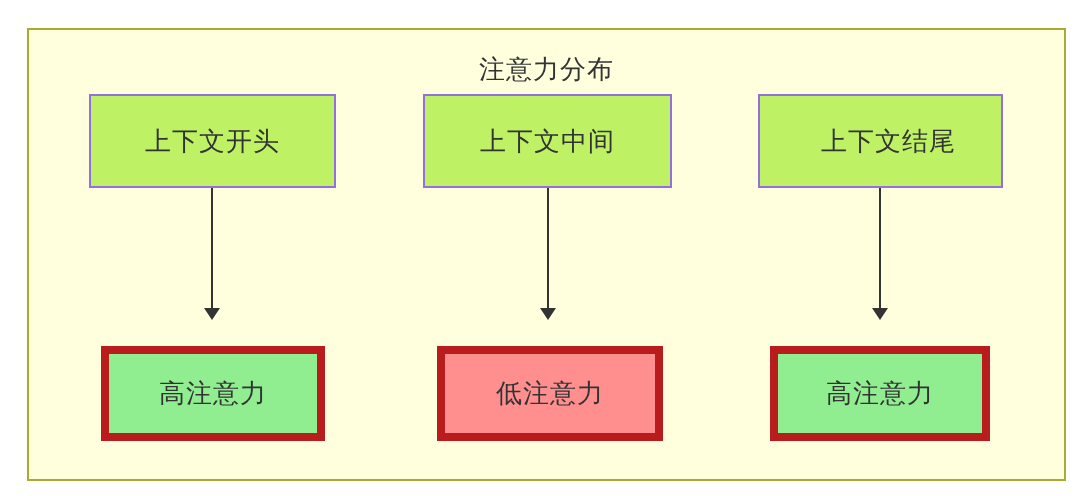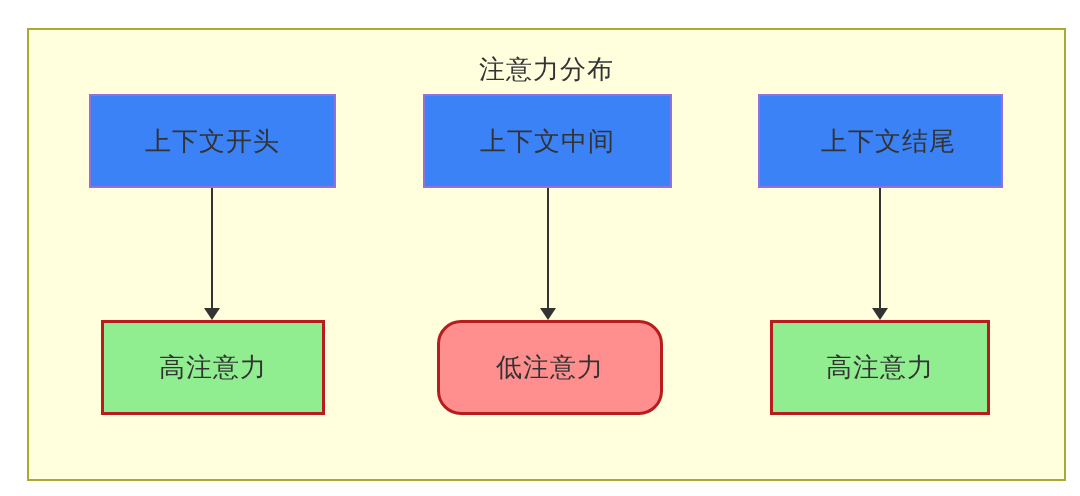--- a/index.html
+++ b/index.html
@@ -40,28 +40,29 @@
     display: flex;
     align-items: center;
     justify-content: center;
     box-sizing: border-box;
     font-size: 26px;
     letter-spacing: 1px;
     color: #333333;
     text-align: center;
   }
   .source-node {
-    background: #3b82f6;
+    background: #bef264;
     border: 2px solid #9370db;
   }
   .result-node {
-    border: 3px solid #b91c1c;
+    border: 8px solid #b91c1c;
+    margin-top: 26px;
   }
   .result-node.high { background: #90ee90; }
-  .result-node.low  { background: #ff8f8f; border-radius: 24px; }
+  .result-node.low  { background: #ff8f8f; }
 
   #src1 { left: 60px;  top: 64px; width: 247px; height: 94px; }
   #src2 { left: 394px; top: 64px; width: 249px; height: 94px; }
   #src3 { left: 729px; top: 64px; width: 245px; height: 94px; padding-left: 16px; }
 
   #res1 { left: 72px;  top: 290px; width: 224px; height: 95px; }
   #res2 { left: 408px; top: 290px; width: 226px; height: 95px; }
   #res3 { left: 741px; top: 290px; width: 220px; height: 95px; }
 
   .arrow {

